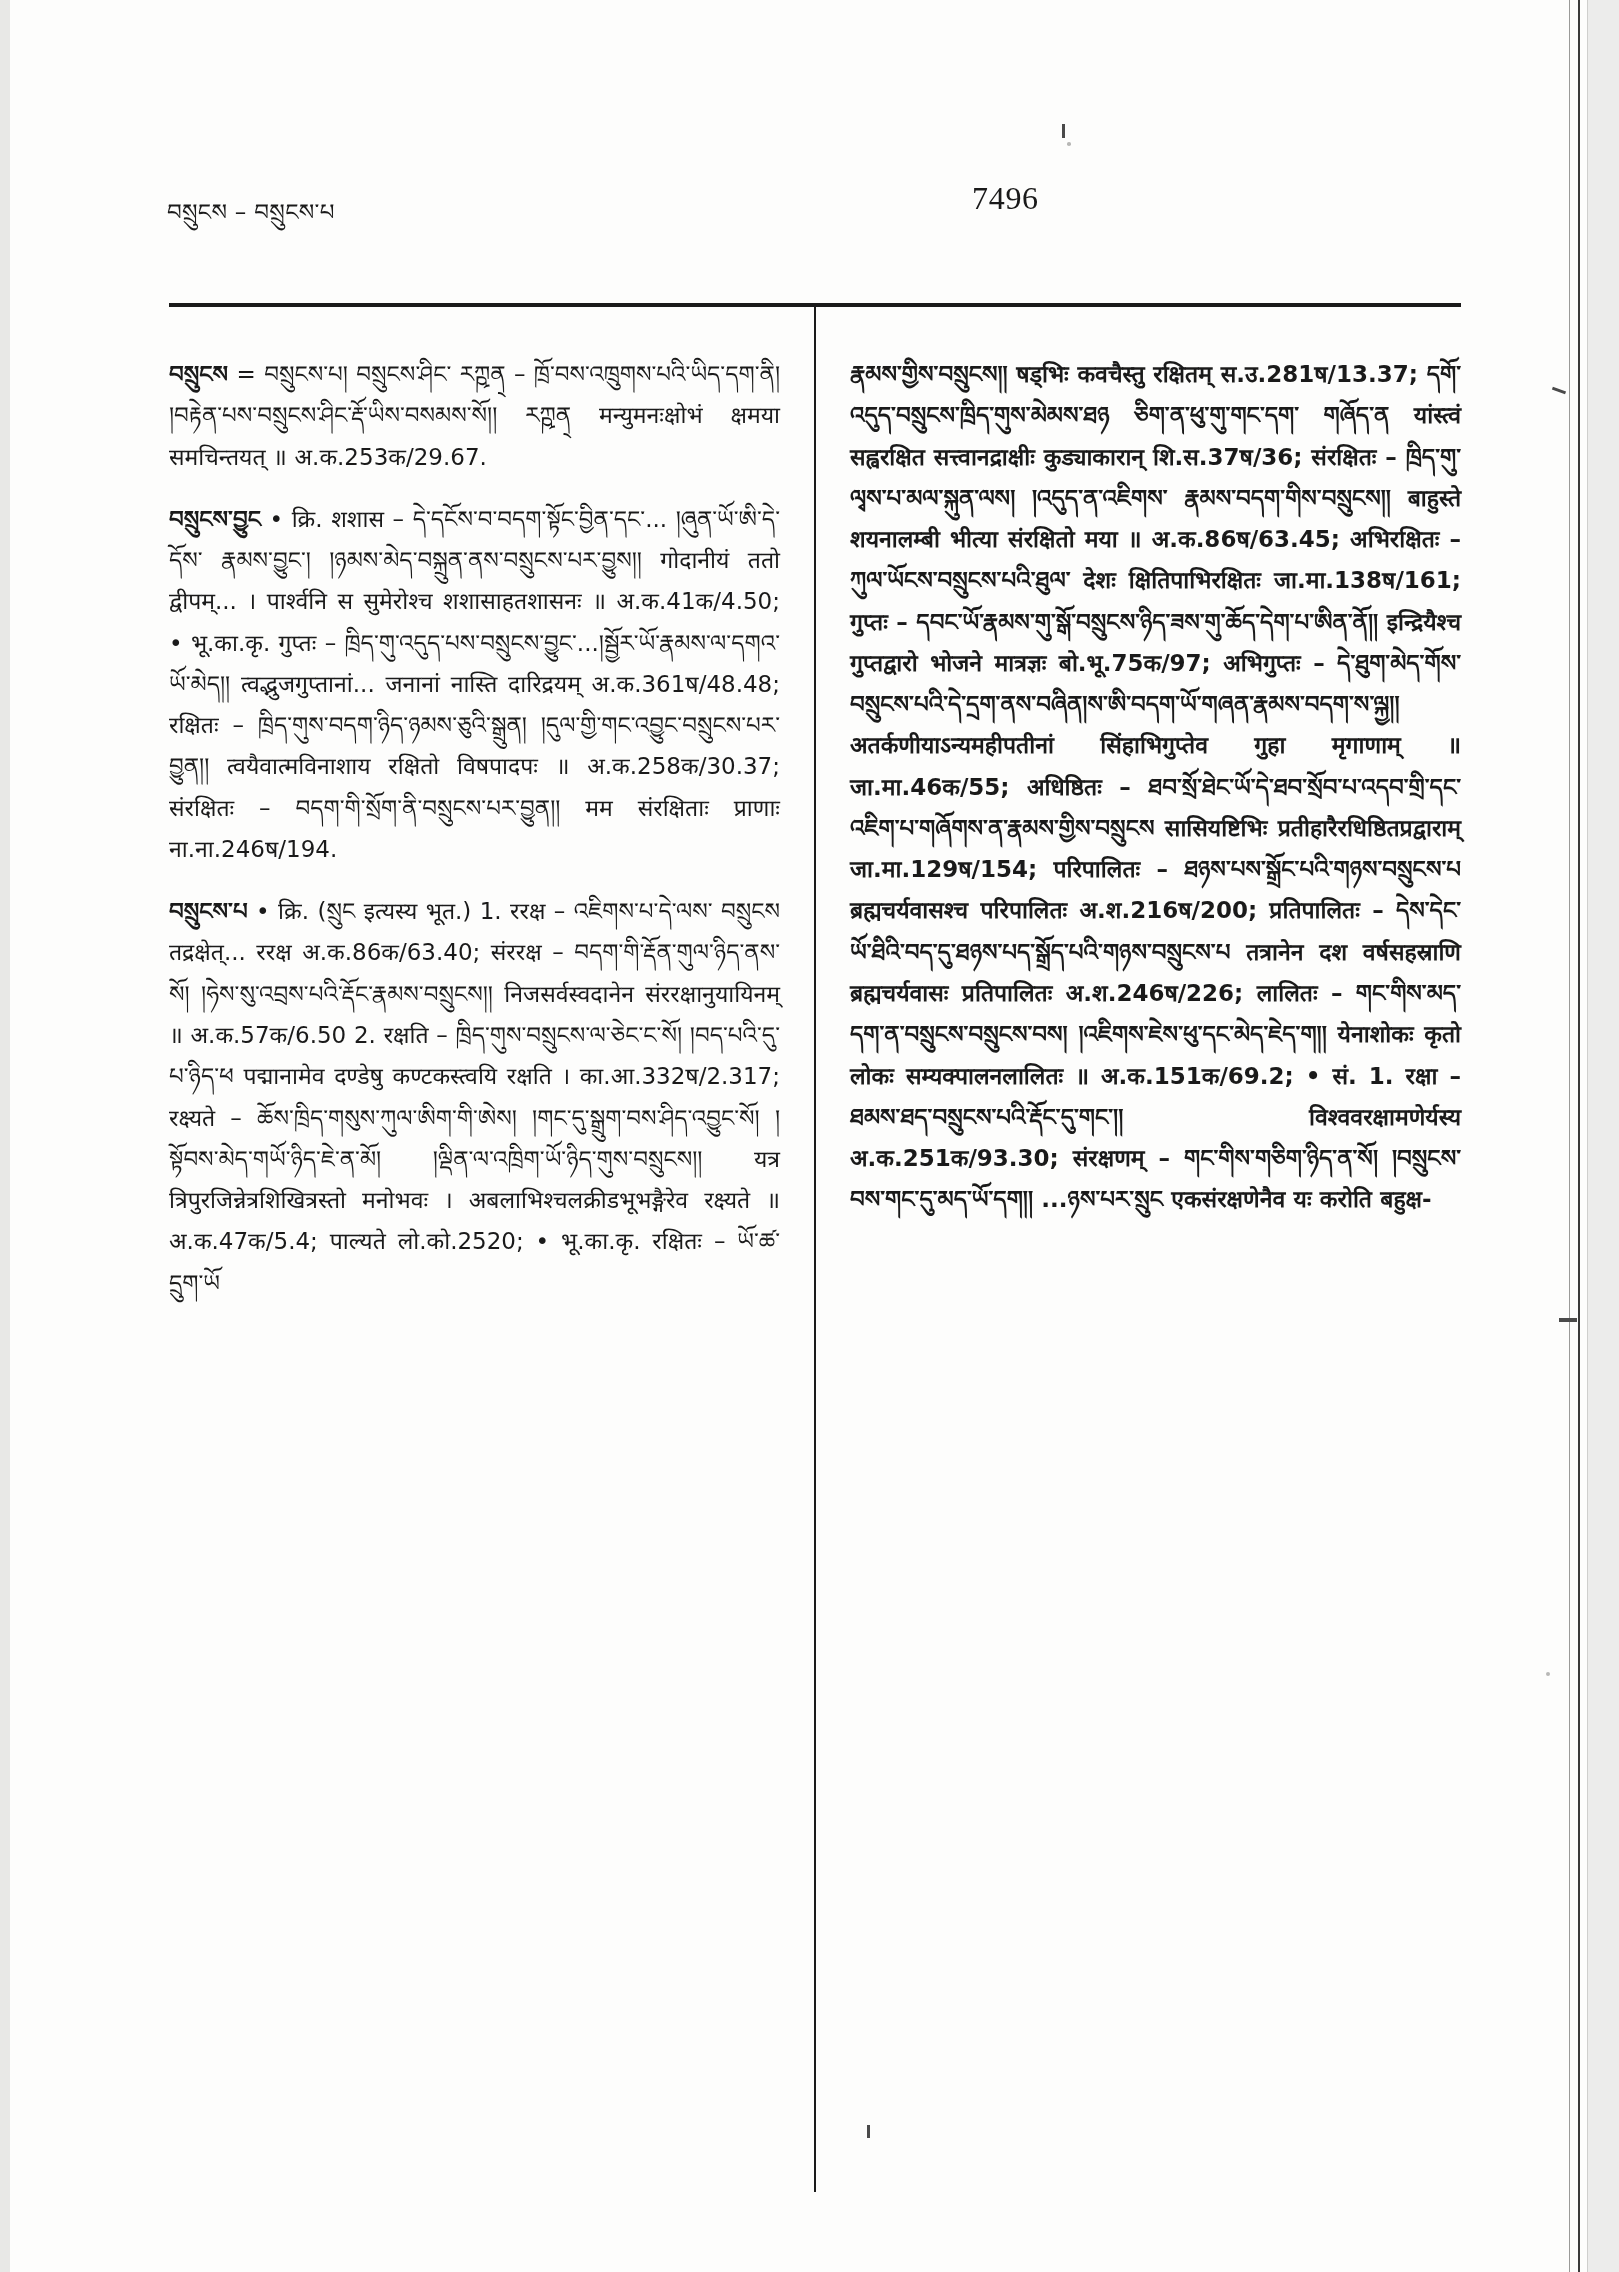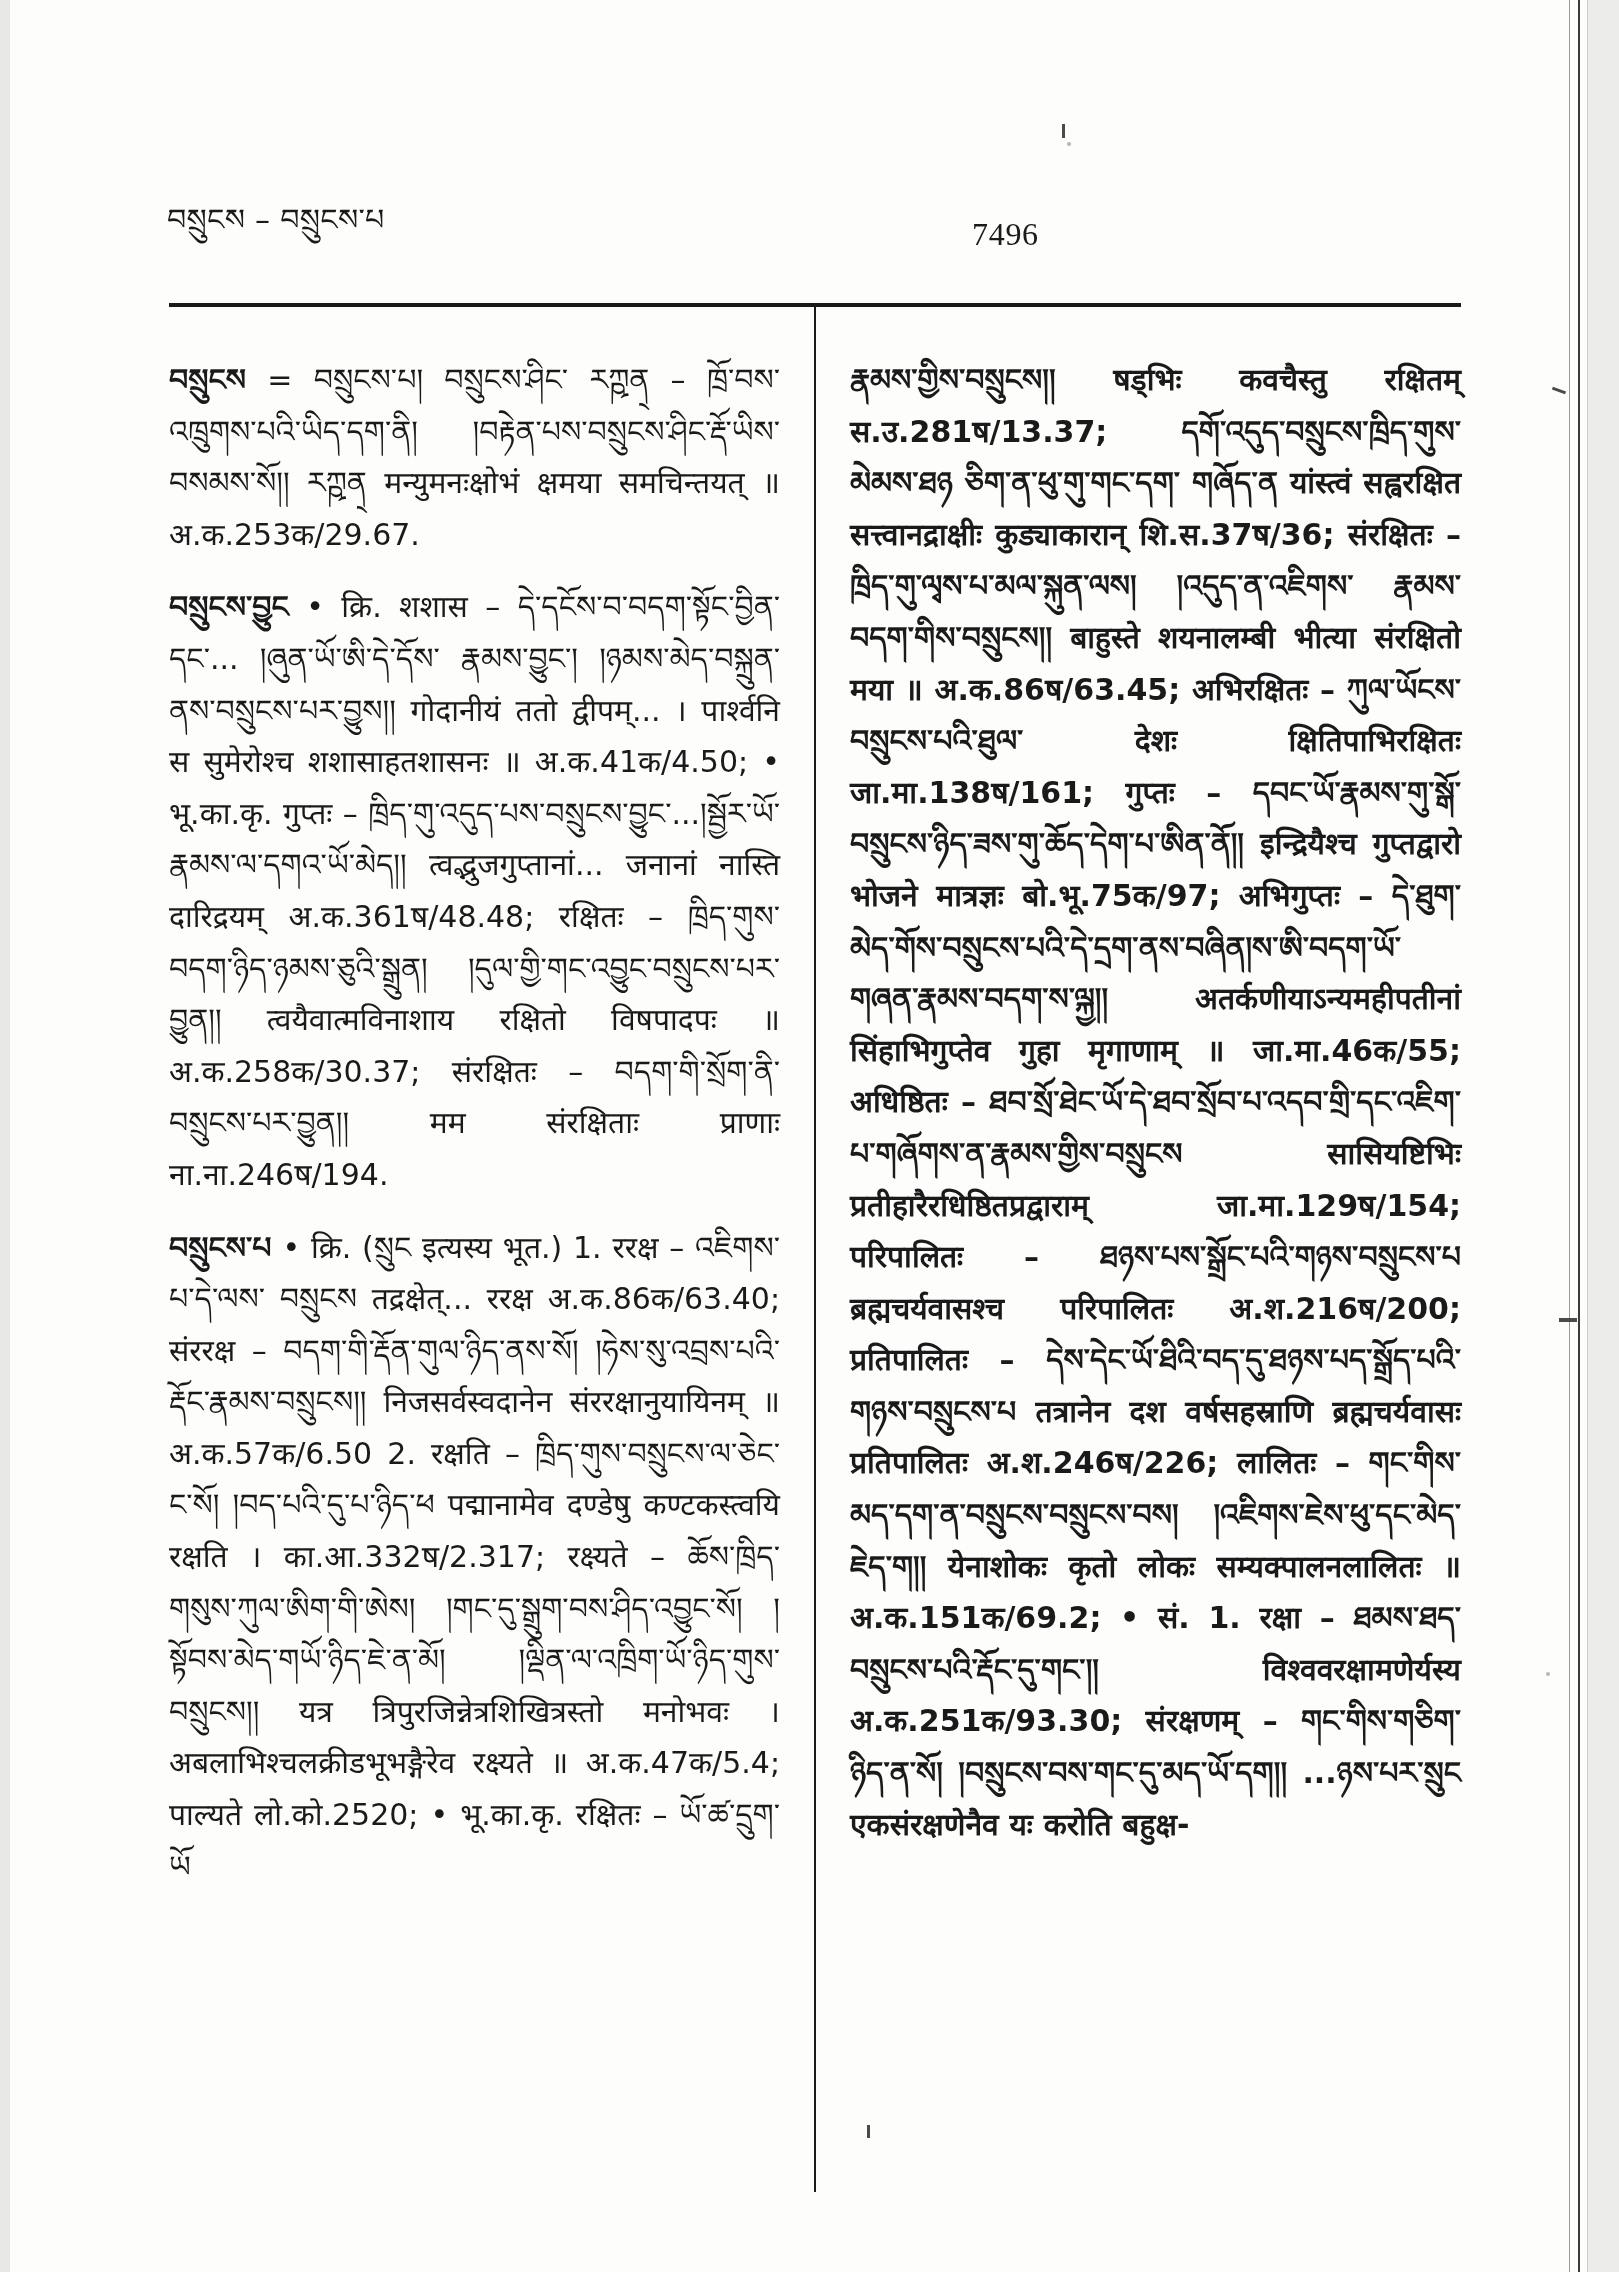--- a/index.html
+++ b/index.html
@@ -71,21 +71,20 @@
     letter-spacing: 0.3px;
     white-space: nowrap;
   }
   .folio {
     position: absolute;
     left: 805px;
     top: -5.6px;
     font-size: 32px;
     font-family: "Liberation Serif", serif;
     letter-spacing: 0.7px;
-    margin-top: 36px;
   }
 
   .rule {
     position: absolute;
     left: 169px;
     top: 303px;
     width: 1292px;
     height: 3.5px;
     background: #1a1a1a;
   }
@@ -130,21 +129,21 @@
   .para.hang {
     text-indent: 0;
     padding-left: 0;
   }
   .headword {
     font-weight: bold;
     font-size: 24px;
   }
   .tib {
     font-family: "DejaVu Sans", sans-serif;
-    font-size: 30px;
+    font-size: 23px;
   }
 
   
   .speckle {
     position: absolute;
     background: #b8b8b6;
     border-radius: 50%;
   }
 </style>
 </head>

